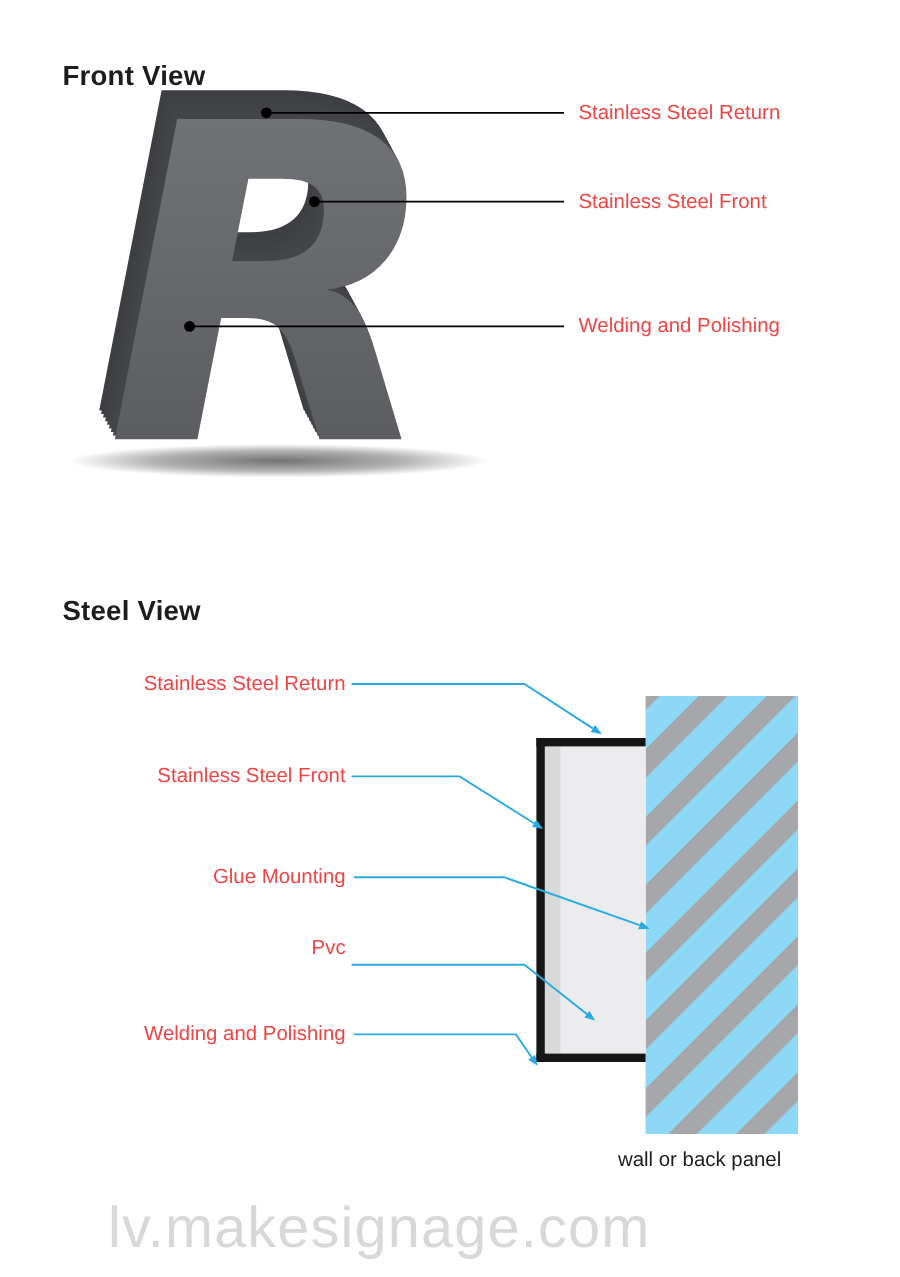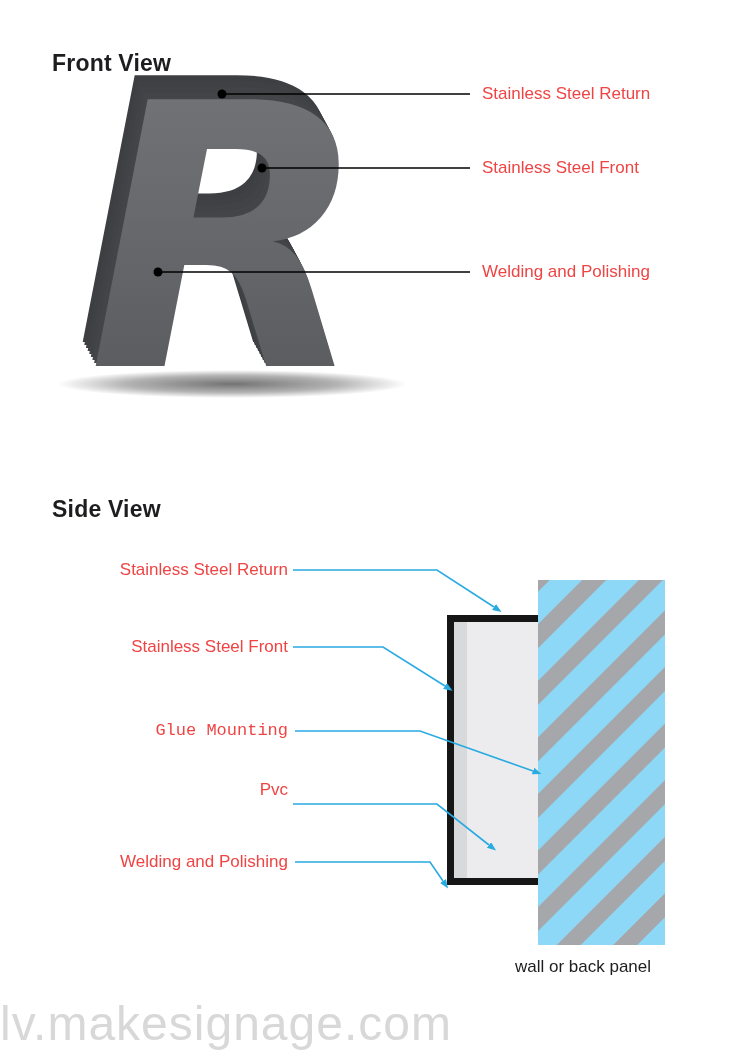--- a/index.html
+++ b/index.html
@@ -14,28 +14,28 @@
   }
   #fv-title{top:31px;}
   #sv-title{top:477px;}
   .callout{
     position:absolute;font-size:17px;color:#ef4444;line-height:20px;
     white-space:nowrap;
   }
   .fv{left:482px;}
   .sv{right:462px;text-align:right;}
   #fv-l0{top:84px;}  #fv-l1{top:158px;} #fv-l2{top:262px;}
-  #sv-l0{top:560px;} #sv-l1{top:637px;} #sv-l2{top:721px;font-family:Liberation Mono, monospace;}
+  #sv-l0{top:560px;} #sv-l1{top:637px;} #sv-l2{top:721px;}
   #sv-l3{top:780px;} #sv-l4{top:852px;}
   .wall-caption{
     position:absolute;left:443px;top:957px;width:280px;text-align:center;
     font-size:17px;color:#1d1d1f;
   }
   .watermark{
-    position:absolute;left:0;top:996px;width:632px;
+    position:absolute;left:0;top:996px;width:632px;text-align:center;
     font-size:48px;color:#d8d8d8;letter-spacing:1px;font-weight:400;
   }
 </style>
 </head>
 <body>
 
 <div class="page">
 
   <h2 class="section-title" id="fv-title">Front View</h2>
 
@@ -77,21 +77,21 @@
       <circle cx="222" cy="94" r="4.5"></circle>
       <circle cx="262" cy="168" r="4.5"></circle>
       <circle cx="158" cy="272" r="4.5"></circle>
     </g>
   </svg>
 
   <div class="callout fv" id="fv-l0">Stainless Steel Return</div>
   <div class="callout fv" id="fv-l1">Stainless Steel Front</div>
   <div class="callout fv" id="fv-l2">Welding and Polishing</div>
 
-  <h2 class="section-title" id="sv-title">Side View</h2>
+  <h2 class="section-title" id="sv-title">Steel View</h2>
 
   <svg class="abs" style="left:0;top:540px" width="750" height="470" xmlns="http://www.w3.org/2000/svg">
     <defs>
       <pattern id="hatch" width="40" height="40" patternUnits="userSpaceOnUse" patternTransform="rotate(45)">
         <rect width="40" height="40" fill="#8ed8f7"></rect>
         <rect width="17" height="40" fill="#a5a7aa"></rect>
       </pattern>
       <marker id="arr" markerWidth="11" markerHeight="9" refX="0" refY="3.5" orient="auto" markerUnits="userSpaceOnUse">
         <path d="M0,0 L9,3.5 L0,7 Z" fill="#29abe2"></path>
       </marker>

